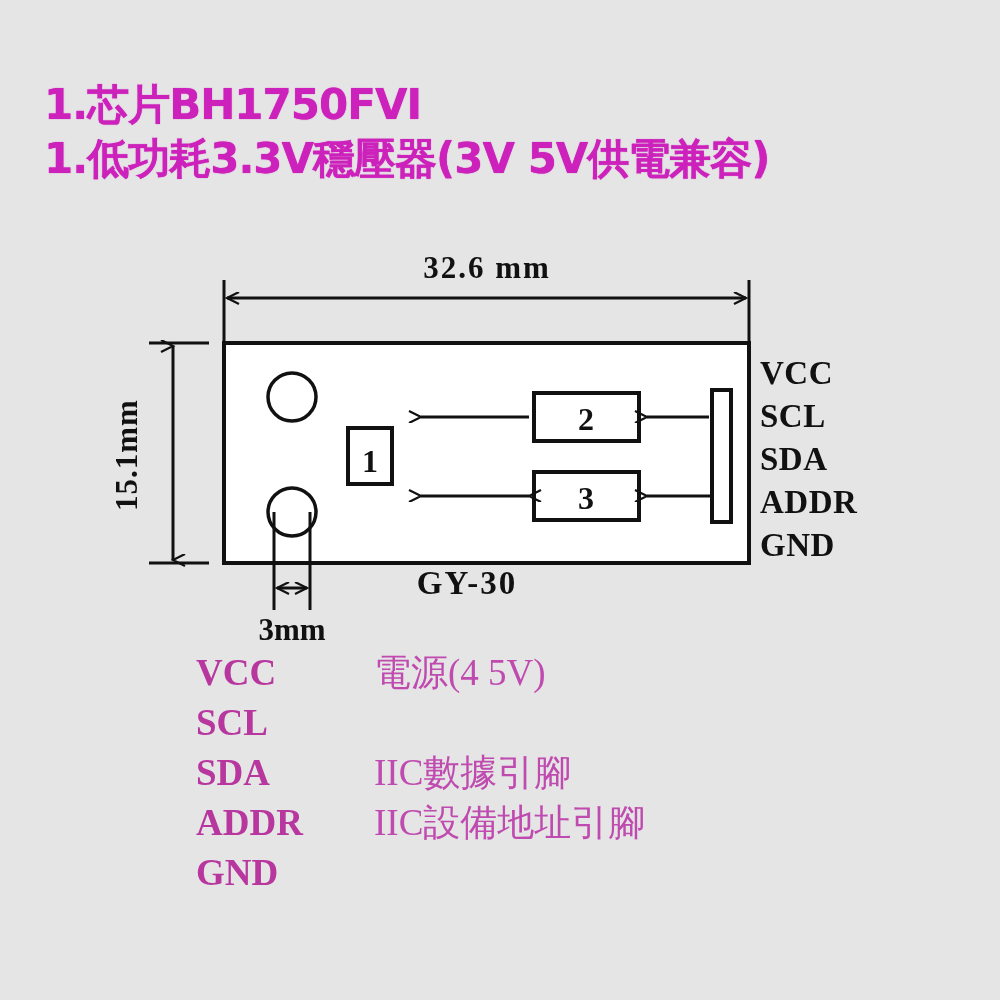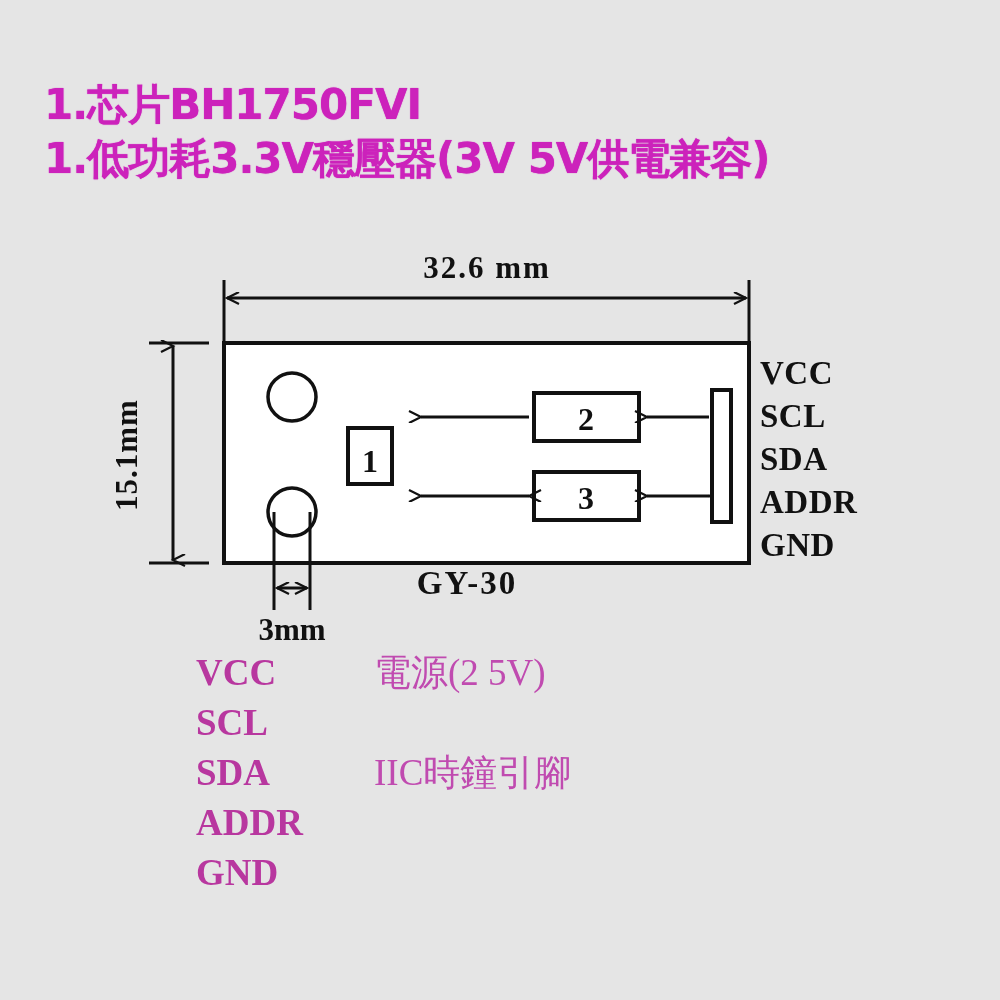--- a/index.html
+++ b/index.html
@@ -175,30 +175,31 @@
     <div class="pin-label">VCC</div>
     <div class="pin-label">SCL</div>
     <div class="pin-label">SDA</div>
     <div class="pin-label">ADDR</div>
     <div class="pin-label">GND</div>
   </div>
 
   <div class="pin-table">
     <div class="pin-row">
       <span class="pin-name">VCC</span>
-      <span class="pin-desc">電源(2 5V)</span>
+      <span class="pin-desc">電源(4 5V)</span>
     </div>
     <div class="pin-row">
       <span class="pin-name">SCL</span>
     </div>
     <div class="pin-row">
       <span class="pin-name">SDA</span>
-      <span class="pin-desc">IIC時鐘引腳</span>
+      <span class="pin-desc">IIC數據引腳</span>
     </div>
     <div class="pin-row">
       <span class="pin-name">ADDR</span>
+      <span class="pin-desc">IIC設備地址引腳</span>
     </div>
     <div class="pin-row">
       <span class="pin-name">GND</span>
     </div>
   </div>
 
 </div>
 
 </body></html>

